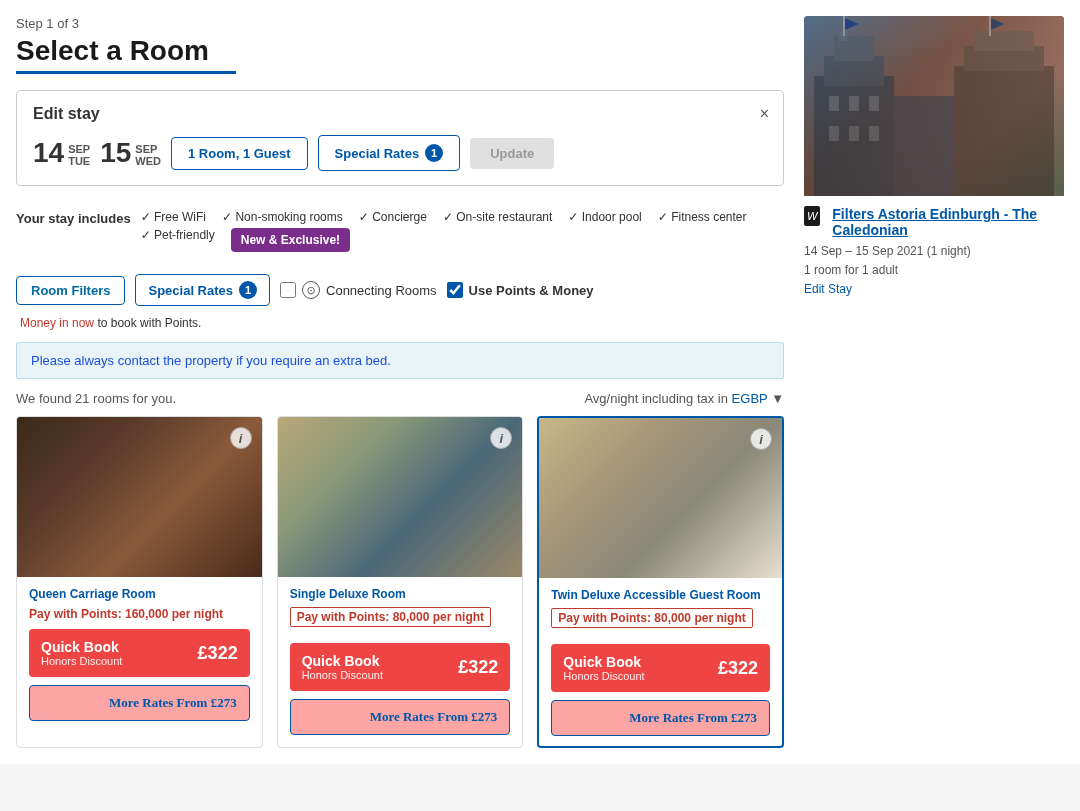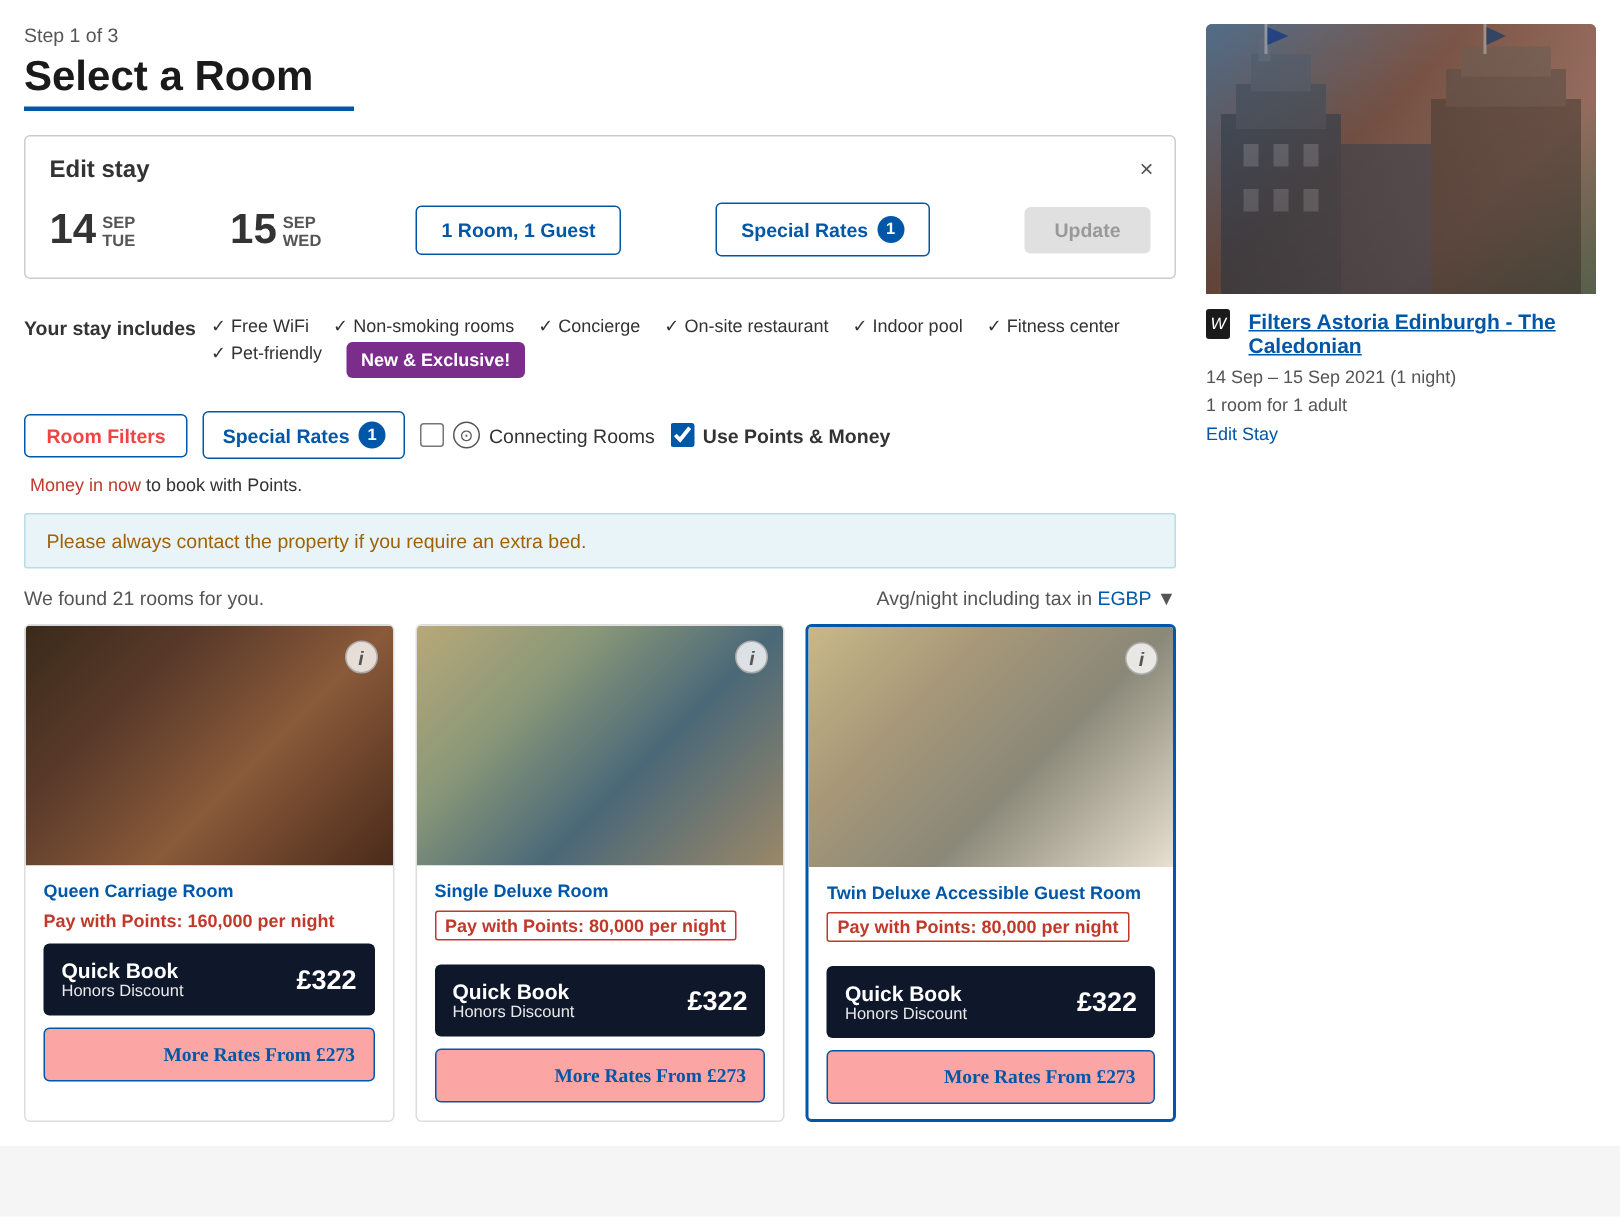--- a/index.html
+++ b/index.html
@@ -15,21 +15,21 @@
     
     .main-layout { display: flex; gap: 20px; }
     .left-col { flex: 1; min-width: 0; }
     .right-col { width: 260px; flex-shrink: 0; }
     
     
     .edit-stay-panel { border: 1px solid #ccc; border-radius: 4px; padding: 14px 16px; margin-bottom: 14px; background: #fff; position: relative; }
     .edit-stay-title { font-size: 16px; font-weight: bold; margin-bottom: 12px; }
     .close-btn { position: absolute; top: 14px; right: 14px; cursor: pointer; font-size: 16px; color: #555; background: none; border: none; }
     
-    .date-row { display: flex; align-items: center; gap: 10px; flex-wrap: wrap; justify-content: space-between; }
+    .date-row { display: flex; align-items: center; gap: 10px; flex-wrap: wrap; }
     .date-block { display: flex; align-items: flex-start; gap: 4px; }
     .date-num { font-size: 28px; font-weight: bold; line-height: 1; }
     .date-sub { display: flex; flex-direction: column; font-size: 11px; color: #555; padding-top: 4px; font-weight: bold; }
     
     .outline-btn { border: 1.5px solid #0057a8; color: #0057a8; background: #fff; border-radius: 4px; padding: 8px 16px; cursor: pointer; font-size: 13px; font-weight: bold; }
     
     .special-rates-btn { border: 1.5px solid #0057a8; color: #0057a8; background: #fff; border-radius: 4px; padding: 8px 16px; cursor: pointer; font-size: 13px; font-weight: bold; display: flex; align-items: center; gap: 6px; }
     .badge { background: #0057a8; color: #fff; border-radius: 50%; width: 18px; height: 18px; font-size: 11px; display: inline-flex; align-items: center; justify-content: center; font-weight: bold; }
     
     .update-btn { background: #e0e0e0; color: #999; border: none; border-radius: 4px; padding: 8px 20px; cursor: not-allowed; font-size: 13px; font-weight: bold; }
@@ -37,53 +37,53 @@
     
     .stay-includes { display: flex; gap: 10px; margin-bottom: 12px; flex-wrap: wrap; padding: 10px 0; }
     .amenities { flex: 1; }
     .amenities-row { display: flex; flex-wrap: wrap; gap: 4px 16px; font-size: 12px; color: #333; }
     .amenity-item::before { content: "✓ "; color: #333; }
     
     .new-exclusive-badge { background: #7b2d8b; color: #fff; font-size: 12px; font-weight: bold; padding: 5px 10px; border-radius: 4px; display: inline-block; cursor: pointer; }
     
     
     .filters-row { display: flex; align-items: center; gap: 10px; flex-wrap: wrap; margin-bottom: 12px; }
-    .filter-btn { border: 1.5px solid #0057a8; color: #ef4444; background: #fff; border-radius: 4px; padding: 6px 14px; cursor: pointer; font-size: 13px; font-weight: bold; }
+    .filter-btn { border: 1.5px solid #0057a8; color: #0369a1; background: #fff; border-radius: 4px; padding: 6px 14px; cursor: pointer; font-size: 13px; font-weight: bold; }
     .special-rates-small { border: 1.5px solid #0057a8; color: #0057a8; background: #fff; border-radius: 4px; padding: 6px 12px; cursor: pointer; font-size: 13px; font-weight: bold; display: flex; align-items: center; gap: 6px; }
     
     .connecting-rooms { display: flex; align-items: center; gap: 6px; font-size: 13px; cursor: pointer; }
     .connecting-checkbox { width: 16px; height: 16px; }
     .connecting-icon { width: 18px; height: 18px; border-radius: 50%; border: 1.5px solid #555; display: flex; align-items: center; justify-content: center; font-size: 11px; color: #555; }
     
     .use-points { display: flex; align-items: center; gap: 6px; font-size: 13px; }
     .use-points-checkbox { width: 16px; height: 16px; accent-color: #0057a8; }
     .use-points-label { font-weight: bold; }
     .sign-in-link { color: #c0392b; text-decoration: none; font-size: 12px; }
     
     
-    .notice-bar { background: #e8f4f8; border: 1px solid #b8dce8; padding: 10px 14px; font-size: 13px; color: #a16207; margin-bottom: 12px; border-radius: 2px; }
+    .notice-bar { background: #e8f4f8; border: 1px solid #b8dce8; padding: 10px 14px; font-size: 13px; color: #1d4ed8; margin-bottom: 12px; border-radius: 2px; }
     
     
     .results-info { display: flex; justify-content: space-between; align-items: flex-end; margin-bottom: 10px; font-size: 13px; color: #555; }
     .currency-link { color: #0057a8; text-decoration: none; }
     
     
     .rooms-grid { display: grid; grid-template-columns: repeat(3, 1fr); gap: 14px; }
     .room-card { border: 1px solid #ddd; border-radius: 4px; overflow: hidden; background: #fff; }
     .room-card.selected { border: 2px solid #0057a8; }
     
     .room-img-wrapper { position: relative; height: 160px; background: #888; overflow: hidden; }
     .info-icon { position: absolute; top: 10px; right: 10px; width: 22px; height: 22px; border-radius: 50%; background: rgba(255,255,255,0.8); display: flex; align-items: center; justify-content: center; font-size: 13px; cursor: pointer; color: #555; font-style: italic; font-weight: bold; border: 1.5px solid #aaa; }
     
     .room-card-body { padding: 10px 12px; }
     .room-name { font-size: 12px; color: #0057a8; font-weight: bold; margin-bottom: 6px; cursor: pointer; }
     .points-label { font-size: 12px; color: #c0392b; font-weight: bold; margin-bottom: 8px; }
     .points-label.highlighted { border: 1.5px solid #c0392b; display: inline-block; padding: 2px 6px; border-radius: 2px; }
     
-    .quick-book-btn { background: #0f172a; color: #fff; border: none; border-radius: 4px; padding: 10px 12px; cursor: pointer; font-size: 13px; font-weight: bold; width: 100%; display: flex; justify-content: space-between; align-items: center; margin-bottom: 8px; }
+    .quick-book-btn { background: #ef4444; color: #fff; border: none; border-radius: 4px; padding: 10px 12px; cursor: pointer; font-size: 13px; font-weight: bold; width: 100%; display: flex; justify-content: space-between; align-items: center; margin-bottom: 8px; }
     .quick-book-left { text-align: left; }
     .quick-book-title { font-size: 14px; font-weight: bold; }
     .quick-book-sub { font-size: 11px; font-weight: normal; opacity: 0.9; }
     .quick-book-price { font-size: 18px; font-weight: bold; }
     
     .more-rates-btn { border: 1.5px solid #0057a8; color: #0057a8; background: #fca5a5; border-radius: 4px; padding: 9px 12px; cursor: pointer; font-size: 13px; font-weight: bold; width: 100%; text-align: right; font-family: Liberation Serif, serif; }
     
     
     .hotel-card { background: #fff; }
     .hotel-img-wrapper { height: 180px; background: #8a7060; overflow: hidden; border-radius: 4px 4px 0 0; position: relative; }

